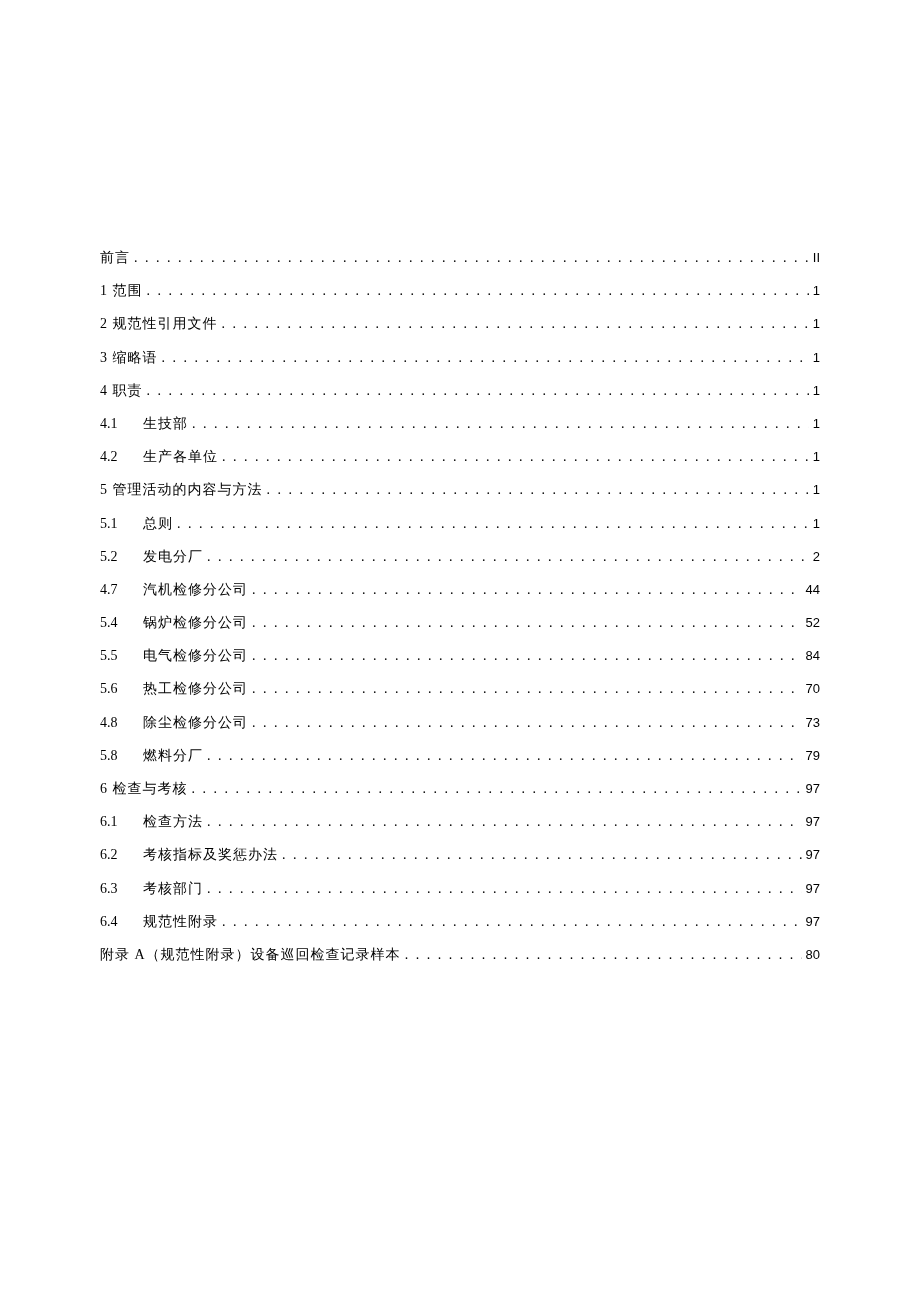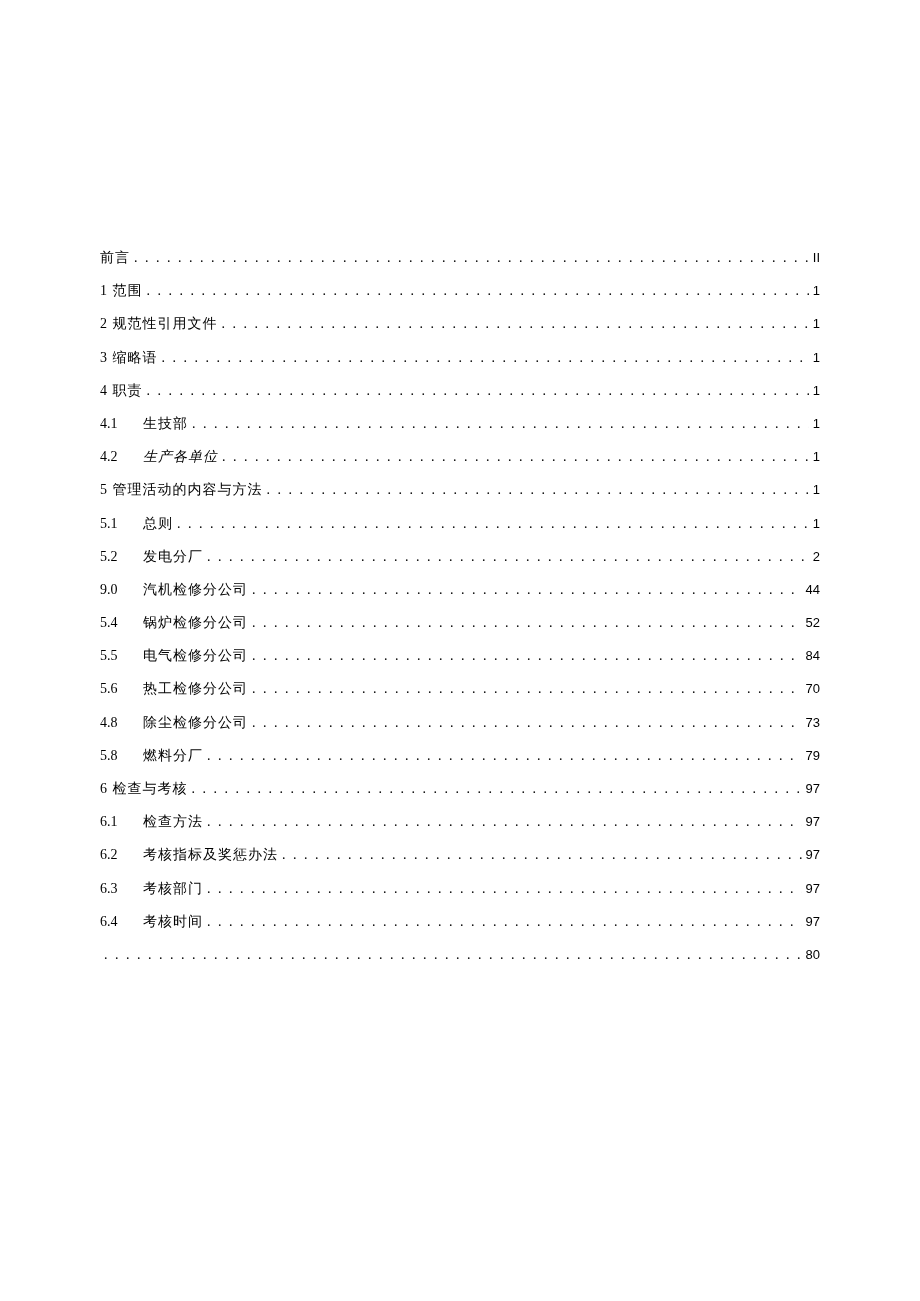--- a/index.html
+++ b/index.html
@@ -47,21 +47,20 @@
       color: #000000;
       margin: 0 4px;
     }
     .toc-page {
       white-space: nowrap;
       font-family: Arial, sans-serif;
       font-size: 13px;
       text-align: right;
     }
     .italic {
-      font-style: italic;
       font-family: "KaiTi", "楷体", serif;
       text-align: center;
     }
   </style>
 </head>
 <body>
 
 <div class="toc-container">
   <div class="toc-entry">
     <span class="toc-label">前言</span>
@@ -111,21 +110,21 @@
     <span class="toc-dots">. . . . . . . . . . . . . . . . . . . . . . . . . . . . . . . . . . . . . . . . . . . . . . . . . . . . . . . . . . . . . . . . . . . . . . . . . . . . . . . . . . . . . . . . . . . . . . . . . . . . . . . . . . . . . . . . . . . . . . . . . . . . . . . . . . . . . . . . . . . . . . . . . . .</span>
     <span class="toc-page">1</span>
   </div>
   <div class="toc-entry indented">
     <span class="toc-number">5.2</span>
     <span class="toc-label">发电分厂</span>
     <span class="toc-dots">. . . . . . . . . . . . . . . . . . . . . . . . . . . . . . . . . . . . . . . . . . . . . . . . . . . . . . . . . . . . . . . . . . . . . . . . . . . . . . . . . . . . . . . . . . . . . . . . . . . . . . . . . . . . . . . . . . . . . . . . . . . . . . . . . . . . . . . . . . . . . . . . . . .</span>
     <span class="toc-page">2</span>
   </div>
   <div class="toc-entry indented">
-    <span class="toc-number">9.0</span>
+    <span class="toc-number">4.7</span>
     <span class="toc-label">汽机检修分公司</span>
     <span class="toc-dots">. . . . . . . . . . . . . . . . . . . . . . . . . . . . . . . . . . . . . . . . . . . . . . . . . . . . . . . . . . . . . . . . . . . . . . . . . . . . . . . . . . . . . . . . . . . . . . . . . . . . . . . . . . . . . . . . . . . . . . . . . . . . . . . . . . . . . . . . . . . . . . . . . . .</span>
     <span class="toc-page">44</span>
   </div>
   <div class="toc-entry indented">
     <span class="toc-number">5.4</span>
     <span class="toc-label">锅炉检修分公司</span>
     <span class="toc-dots">. . . . . . . . . . . . . . . . . . . . . . . . . . . . . . . . . . . . . . . . . . . . . . . . . . . . . . . . . . . . . . . . . . . . . . . . . . . . . . . . . . . . . . . . . . . . . . . . . . . . . . . . . . . . . . . . . . . . . . . . . . . . . . . . . . . . . . . . . . . . . . . . . . .</span>
     <span class="toc-page">52</span>
   </div>
@@ -171,21 +170,22 @@
     <span class="toc-page">97</span>
   </div>
   <div class="toc-entry indented">
     <span class="toc-number">6.3</span>
     <span class="toc-label">考核部门</span>
     <span class="toc-dots">. . . . . . . . . . . . . . . . . . . . . . . . . . . . . . . . . . . . . . . . . . . . . . . . . . . . . . . . . . . . . . . . . . . . . . . . . . . . . . . . . . . . . . . . . . . . . . . . . . . . . . . . . . . . . . . . . . . . . . . . . . . . . . . . . . . . . . . . . . . . . . . . . . .</span>
     <span class="toc-page">97</span>
   </div>
   <div class="toc-entry indented">
     <span class="toc-number">6.4</span>
-    <span class="toc-label">考核时间</span>
+    <span class="toc-label">规范性附录</span>
     <span class="toc-dots">. . . . . . . . . . . . . . . . . . . . . . . . . . . . . . . . . . . . . . . . . . . . . . . . . . . . . . . . . . . . . . . . . . . . . . . . . . . . . . . . . . . . . . . . . . . . . . . . . . . . . . . . . . . . . . . . . . . . . . . . . . . . . . . . . . . . . . . . . . . . . . . . . . .</span>
     <span class="toc-page">97</span>
   </div>
   <div class="toc-entry">
+    <span class="toc-label">附录 A（规范性附录）设备巡回检查记录样本</span>
     <span class="toc-dots">. . . . . . . . . . . . . . . . . . . . . . . . . . . . . . . . . . . . . . . . . . . . . . . . . . . . . . . . . . . . . . . . . . . . . . . . . . . . . . . . . . . . . . . . . . . . . . . . . . . . . . . . . . . . . . . . . . . . . . . . . . . . . . . . . . . . . . . . . . . . . . . . . . .</span>
     <span class="toc-page">80</span>
   </div>
 </div>
 
 </body></html>

